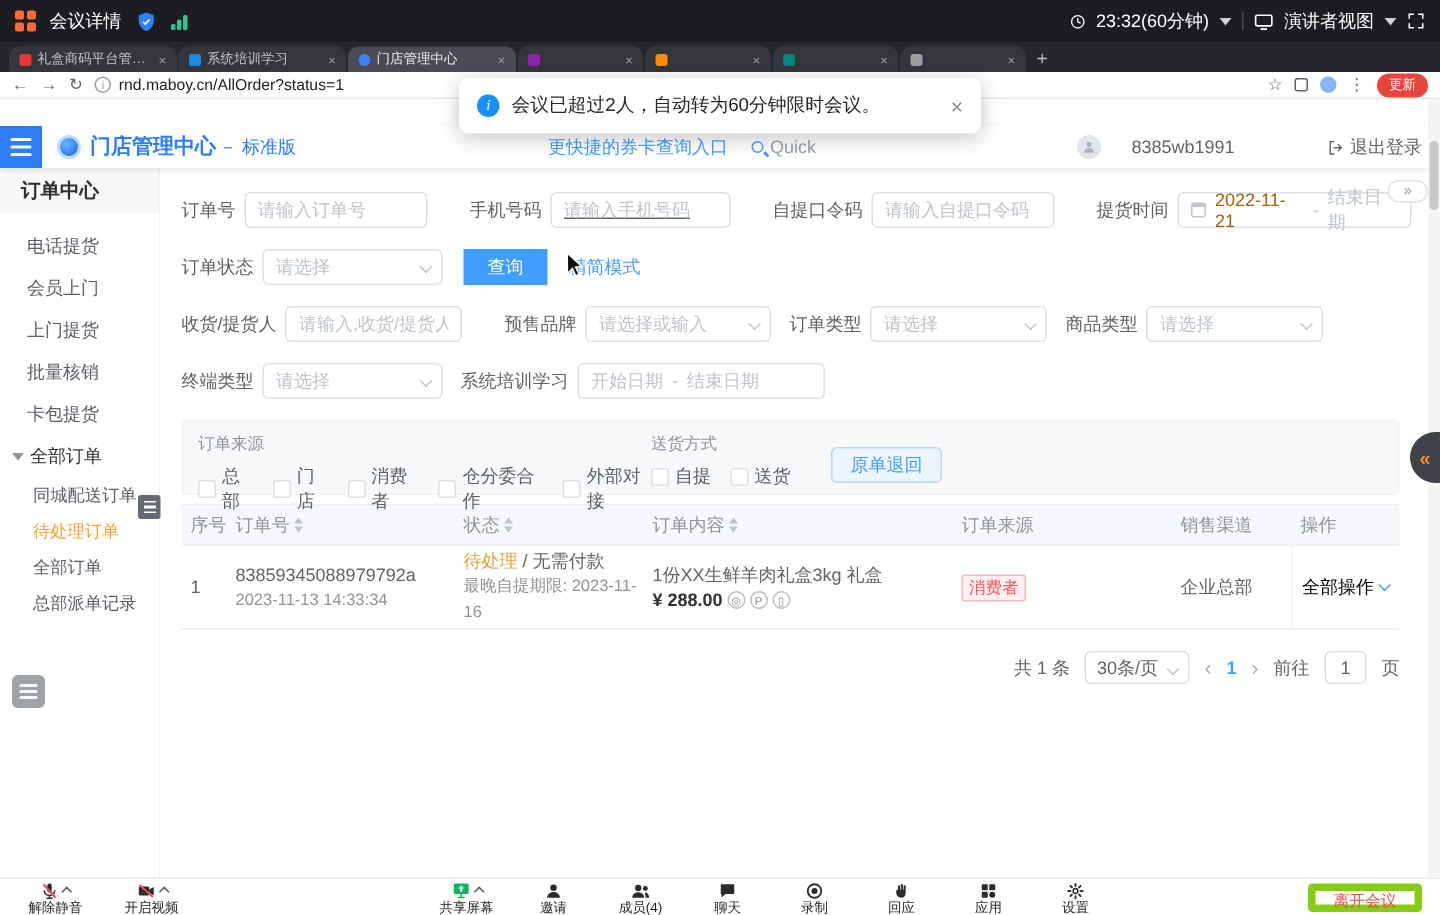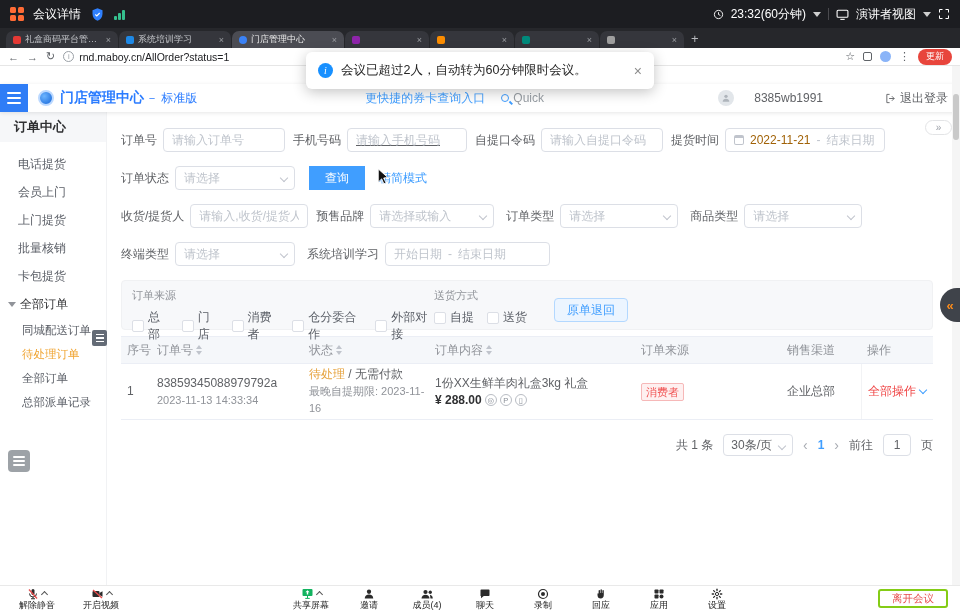--- a/index.html
+++ b/index.html
@@ -60,21 +60,21 @@
   .sitem{height:28px;display:flex;align-items:center;padding-left:18px;font-size:12px;color:#5a5e66;cursor:pointer}
   .sgroup{height:28px;display:flex;align-items:center;padding-left:8px;gap:4px;font-size:12px;color:#303133}
   .gcar{width:0;height:0;border-left:4px solid transparent;border-right:4px solid transparent;border-top:5px solid #909399}
   .schild{height:24px;display:flex;align-items:center;padding-left:22px;font-size:11.5px;color:#5a5e66;cursor:pointer}
   .schild.active{color:#f0a32f}
 
   
   .main{position:absolute;top:46px;left:107px;width:846px;bottom:0;background:#fff;padding:16px 0 0 14px;font-size:12px;color:#606266;overflow:hidden}
   .frow{display:flex;align-items:center;margin-bottom:14px}
   .flabel{margin-right:6px;white-space:nowrap;color:#606266}
-  .inp{height:24px;border:1px solid #dcdfe6;border-radius:4px;font-size:12px;padding:0 8px;color:#606266;background:#fff;margin-right:8px}
+  .inp{height:24px;border:1px solid #dcdfe6;border-radius:4px;font-size:12px;padding:0 8px;color:#606266;background:#fff;margin-right:28px}
   .inp::placeholder{color:#bfc4cc}
   .sel{position:relative;display:flex;align-items:center;height:24px;border:1px solid #dcdfe6;border-radius:4px;padding:0 18px 0 8px;font-size:12px;color:#bfc4cc;background:#fff;margin-right:12px}
   .scar{position:absolute;right:7px;top:8px;width:6px;height:6px;border-right:1.2px solid #c0c4cc;border-bottom:1.2px solid #c0c4cc;transform:rotate(45deg)}
   .range{display:flex;align-items:center;gap:6px;border:1px solid #dcdfe6;border-radius:4px;height:24px;padding:0 8px;background:#fff;margin-right:12px}
   .cal{width:10px;height:10px;border:1px solid #c0c4cc;border-top:3px solid #c0c4cc;border-radius:2px;flex:none}
   .ph{color:#bfc4cc}
   .dval{color:#a16207}
   .btn-primary{height:24px;background:#409eff;color:#fff;border:none;border-radius:0;padding:0 16px;font-size:12px;margin-left:2px}
   .link{color:#409eff;margin-left:14px;text-decoration:none}
 
@@ -93,21 +93,21 @@
   .sorts{display:inline-flex;flex-direction:column}
   .tri-u{width:0;height:0;border:3.5px solid transparent;border-bottom:4px solid #c0c4cc;margin-bottom:2px}
   .tri-d{width:0;height:0;border:3.5px solid transparent;border-top:4px solid #c0c4cc}
   .trow{min-height:55px;border-bottom:1px solid #ebeef5}
   .trow>div{padding-left:6px;line-height:17px}
   .sub{color:#909399;font-size:11px}
   .st-warn{color:#e6a23c}
   .price{color:#303133;font-weight:bold;display:flex;align-items:center}
   .micon{width:12px;height:12px;border:1px solid #b9bdc4;border-radius:50%;font-size:7.5px;color:#8a8f98;display:inline-flex;align-items:center;justify-content:center;margin-left:3px;font-weight:normal}
   .badge{display:inline-block;border:1px solid #f6b8b8;color:#f05454;background:#fef0f0;font-size:11px;padding:0 4px;line-height:16px;border-radius:2px}
-  .act{color:#ef4444;display:flex;align-items:center;gap:4px;border-left:1px solid #f2f3f5;height:55px;padding-left:10px}
+  .act{color:#000000;display:flex;align-items:center;gap:4px;border-left:1px solid #f2f3f5;height:55px;padding-left:10px}
   .acar{width:6px;height:6px;border-right:1.2px solid #409eff;border-bottom:1.2px solid #409eff;transform:rotate(45deg);margin-top:-3px}
 
   .pager{width:812px;display:flex;justify-content:flex-end;align-items:center;gap:10px;margin-top:14px;color:#606266;font-size:12px}
   .psel{border:1px solid #dcdfe6;border-radius:4px;height:22px;display:flex;align-items:center;padding:0 20px 0 7px;position:relative}
   .pbtn{color:#a8abb2;font-size:14px}
   .pcur{color:#409eff;font-weight:bold}
   .ginput{width:28px;height:22px;border:1px solid #dcdfe6;border-radius:4px;text-align:center;font-size:12px;color:#606266}
 
   
   .pill{position:absolute;top:120px;right:8px;width:27px;height:15px;background:#fff;border:1px solid #e3e4e6;border-radius:8px;display:flex;align-items:center;justify-content:center;color:#9a9ea6;font-size:10px;z-index:3}
@@ -125,21 +125,21 @@
   .tclose{margin-left:auto;color:#8c8c8c;font-size:14px}
 
   
   .mbar{position:absolute;left:0;right:0;bottom:0;height:25px;background:#fff;border-top:1px solid #e9e9e9;z-index:6}
   .tool{position:absolute;top:1px;display:flex;flex-direction:column;align-items:center;width:58px;cursor:pointer}
   .ticon{height:13px;display:flex;align-items:flex-end;gap:3px}
   .tlabel{font-size:9px;color:#1f1f1f;line-height:11px;white-space:nowrap}
   .carup{width:5px;height:5px;border-left:1.3px solid #555;border-top:1.3px solid #555;transform:rotate(45deg);margin-bottom:3px}
   .cgroup{position:absolute;left:282px;top:1px;display:flex}
   .cgroup .tool{position:static}
-  .leave{position:absolute;right:12px;top:3px;height:19px;border:2px solid #84cc16;color:#e64c4c;background:#fff;border-radius:3px;font-size:10.5px;padding:0 12px}
+  .leave{position:absolute;right:12px;top:3px;height:19px;border:5px solid #84cc16;color:#e64c4c;background:#fff;border-radius:3px;font-size:10.5px;padding:0 12px}
 
   .cursor{position:absolute;left:377px;top:168px;z-index:9}
 </style>
 </head>
 <body>
 
 <div id="stage">
 
   <div class="topbar">
     <span class="grid-ic">

